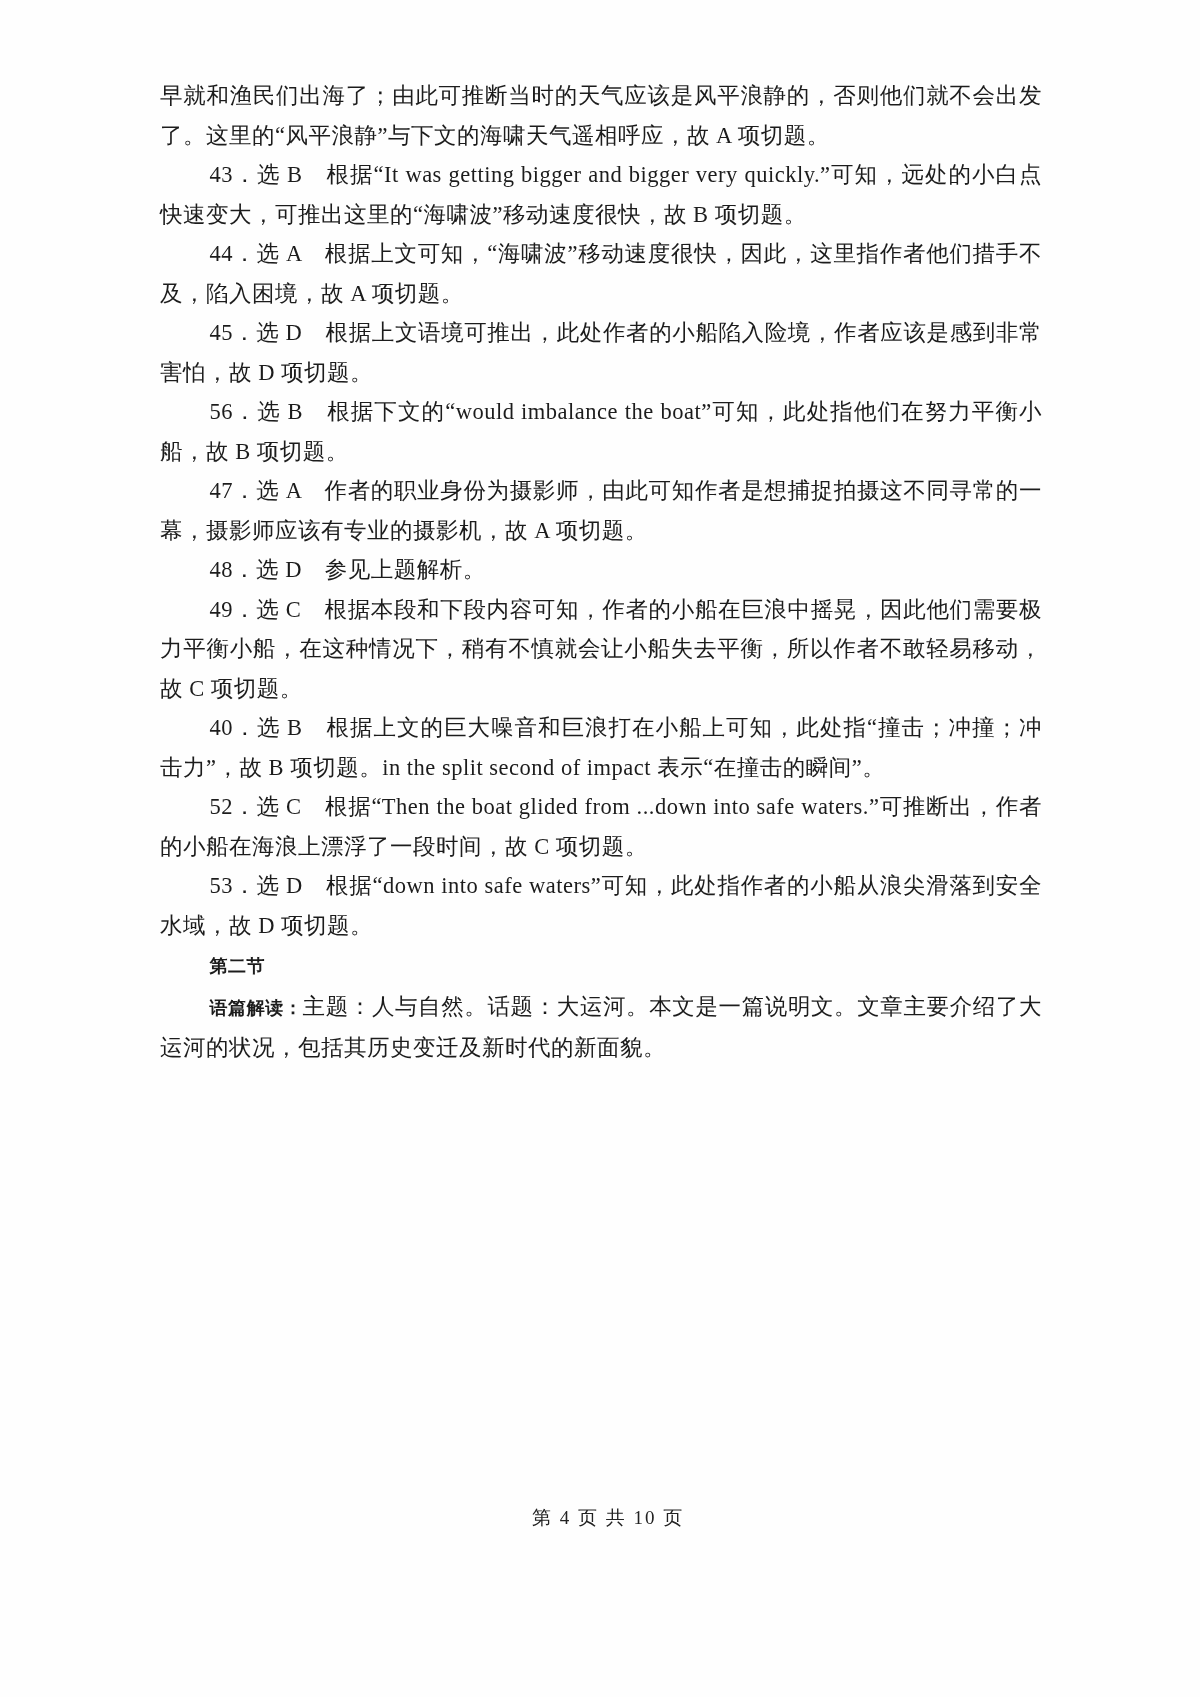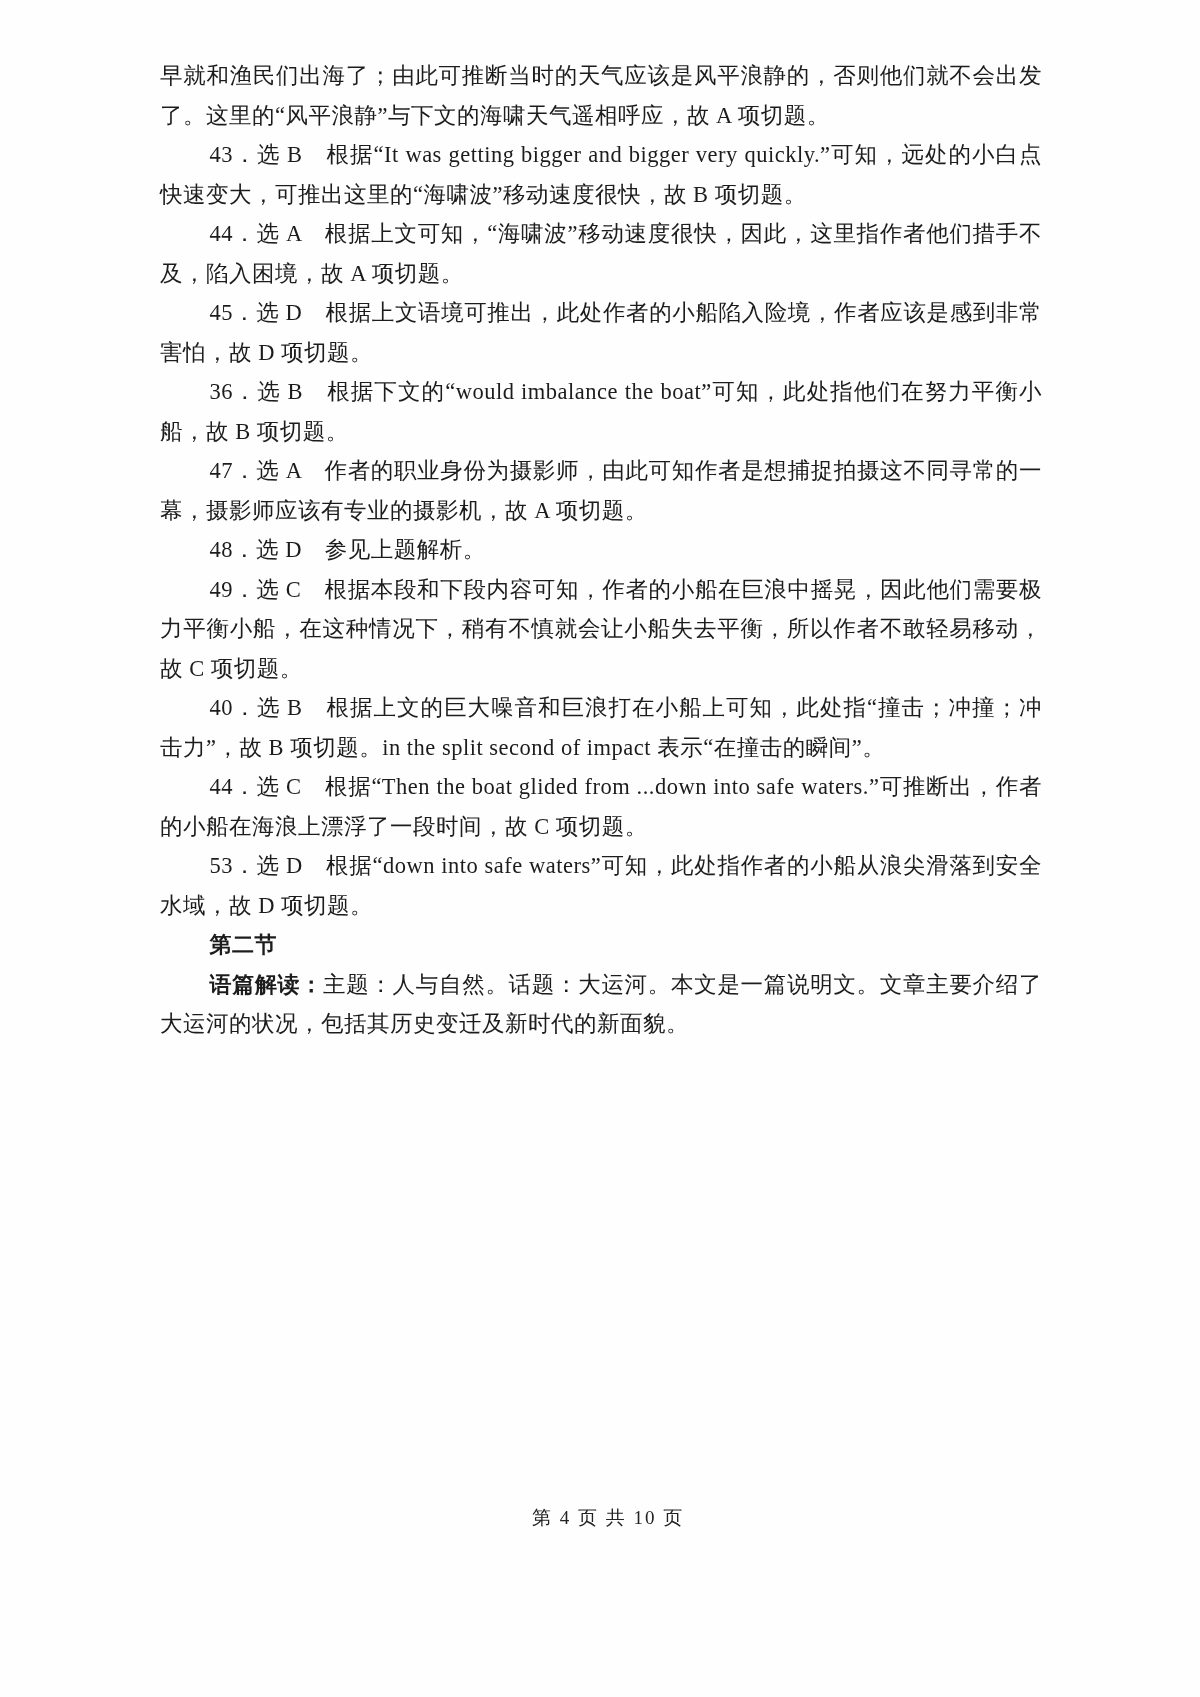--- a/index.html
+++ b/index.html
@@ -7,21 +7,21 @@
     padding: 0;
     background: #e8e8e8;
   }
   .page {
     position: relative;
     width: 1200px;
     height: 1697px;
     margin: 0 auto;
     background: #fefefe;
     box-sizing: border-box;
-    padding: 56px 158px 0 160px;
+    padding: 76px 158px 0 160px;
     font-family: "Liberation Serif", "DejaVu Serif", serif;
     color: #1c1c1c;
     overflow: hidden;
   }
   .content {
     width: 100%;
   }
   .para {
     margin: 0;
     font-size: 22.5px;
@@ -29,21 +29,21 @@
     text-align: justify;
     letter-spacing: 0.5px;
     word-break: break-word;
   }
   .para.indent {
     text-indent: 2.2em;
   }
   .run-bold {
     font-weight: 700;
     font-family: Liberation Sans, sans-serif;
-    font-size: 22px;
+    font-size: 18px;
   }
   .footer {
     position: absolute;
     left: 16px;
     right: 0;
     top: 1505px;
     text-align: center;
     font-size: 19px;
     letter-spacing: 2px;
     color: #222;
@@ -51,24 +51,24 @@
 </style>
 </head>
 <body>
 
 <div class="page">
   <div class="content">
       <p class="para"><span class="run">早就和渔民们出海了；由此可推断当时的天气应该是风平浪静的，否则他们就不会出发了。这里的“风平浪静”与下文的海啸天气遥相呼应，故 A 项切题。</span></p>
       <p class="para indent"><span class="run">43．选 B　根据“It was getting bigger and bigger very quickly.”可知，远处的小白点快速变大，可推出这里的“海啸波”移动速度很快，故 B 项切题。</span></p>
       <p class="para indent"><span class="run">44．选 A　根据上文可知，“海啸波”移动速度很快，因此，这里指作者他们措手不及，陷入困境，故 A 项切题。</span></p>
       <p class="para indent"><span class="run">45．选 D　根据上文语境可推出，此处作者的小船陷入险境，作者应该是感到非常害怕，故 D 项切题。</span></p>
-      <p class="para indent"><span class="run">36．选 B　根据下文的“would imbalance the boat”可知，此处指他们在努力平衡小船，故 B 项切题。</span></p>
+      <p class="para indent"><span class="run">56．选 B　根据下文的“would imbalance the boat”可知，此处指他们在努力平衡小船，故 B 项切题。</span></p>
       <p class="para indent"><span class="run">47．选 A　作者的职业身份为摄影师，由此可知作者是想捕捉拍摄这不同寻常的一幕，摄影师应该有专业的摄影机，故 A 项切题。</span></p>
       <p class="para indent"><span class="run">48．选 D　参见上题解析。</span></p>
       <p class="para indent"><span class="run">49．选 C　根据本段和下段内容可知，作者的小船在巨浪中摇晃，因此他们需要极力平衡小船，在这种情况下，稍有不慎就会让小船失去平衡，所以作者不敢轻易移动，故 C 项切题。</span></p>
       <p class="para indent"><span class="run">40．选 B　根据上文的巨大噪音和巨浪打在小船上可知，此处指“撞击；冲撞；冲击力”，故 B 项切题。in the split second of impact 表示“在撞击的瞬间”。</span></p>
-      <p class="para indent"><span class="run">44．选 C　根据“Then the boat glided from ...down into safe waters.”可推断出，作者的小船在海浪上漂浮了一段时间，故 C 项切题。</span></p>
+      <p class="para indent"><span class="run">52．选 C　根据“Then the boat glided from ...down into safe waters.”可推断出，作者的小船在海浪上漂浮了一段时间，故 C 项切题。</span></p>
       <p class="para indent"><span class="run">53．选 D　根据“down into safe waters”可知，此处指作者的小船从浪尖滑落到安全水域，故 D 项切题。</span></p>
       <p class="para indent"><span class="run-bold">第二节</span></p>
       <p class="para indent"><span class="run-bold">语篇解读：</span><span class="run">主题：人与自然。话题：大运河。本文是一篇说明文。文章主要介绍了大运河的状况，包括其历史变迁及新时代的新面貌。</span></p>
     </div>
   <div class="footer">第 4 页 共 10 页</div>
 </div>
 
 </body></html>

